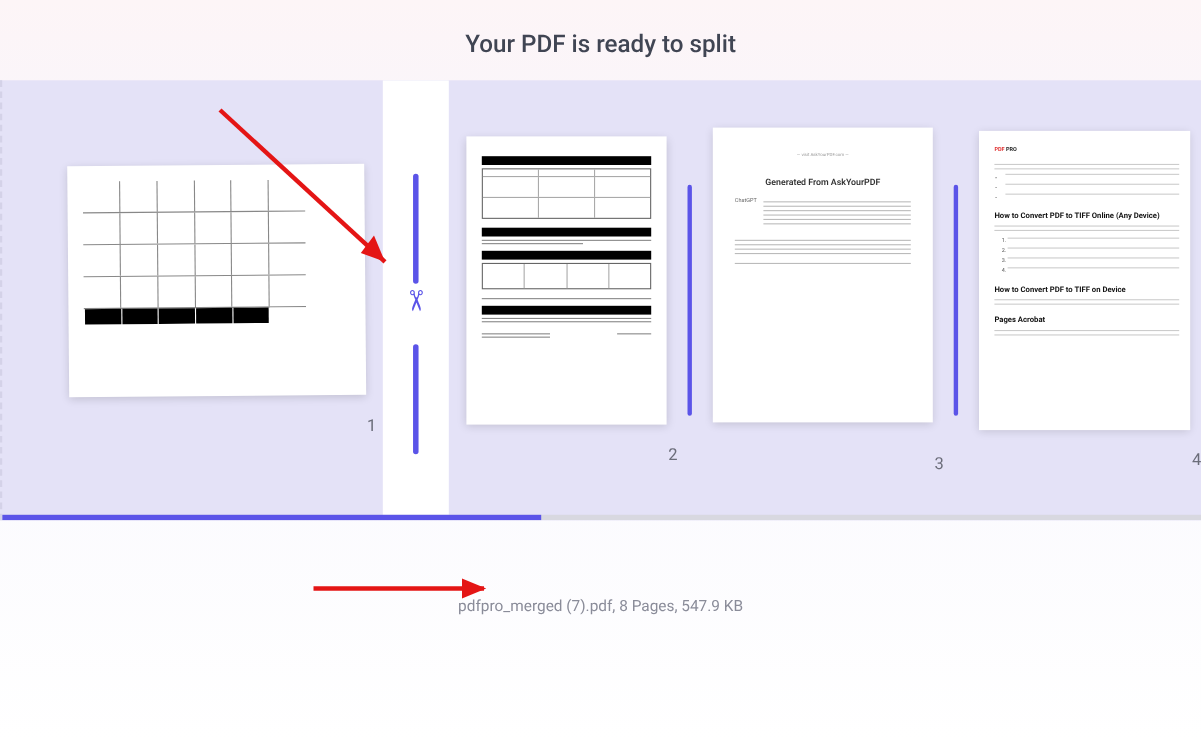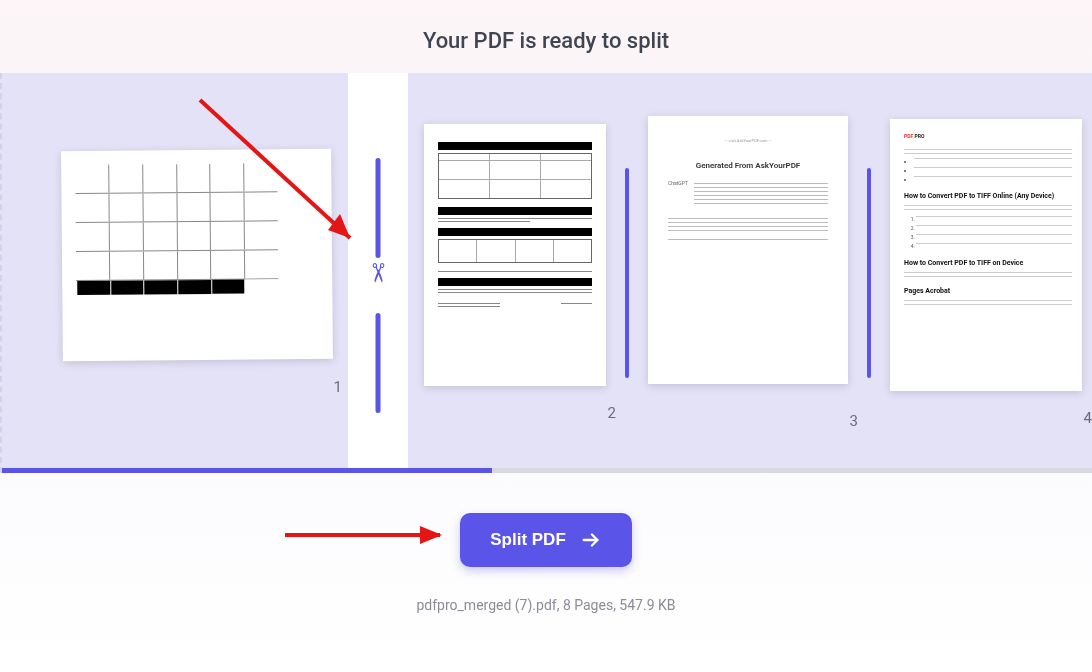--- a/index.html
+++ b/index.html
@@ -417,27 +417,20 @@
     </div>
 
   </div>
 
   <div class="scrollbar">
     <div class="thumb"></div>
   </div>
 </div>
 
 <div class="bottom">
-  <button class="split-btn">
-    <span>Split PDF</span>
-    <svg viewBox="0 0 24 24" fill="none" stroke="white" stroke-width="2.5" stroke-linecap="round" stroke-linejoin="round">
-      <line x1="4" y1="12" x2="19" y2="12"></line>
-      <polyline points="13 6 19 12 13 18"></polyline>
-    </svg>
-  </button>
 
 
   <div class="fileinfo">pdfpro_merged (7).pdf, 8 Pages, 547.9 KB</div>
 </div>
 
 <div class="arrow" style="left:190px; top:90px;">
   <svg width="200" height="180">
     <line x1="10" y1="10" x2="160" y2="148"></line>
     <polygon class="head" points="160,148 138,140 150,124"></polygon>
   </svg>

